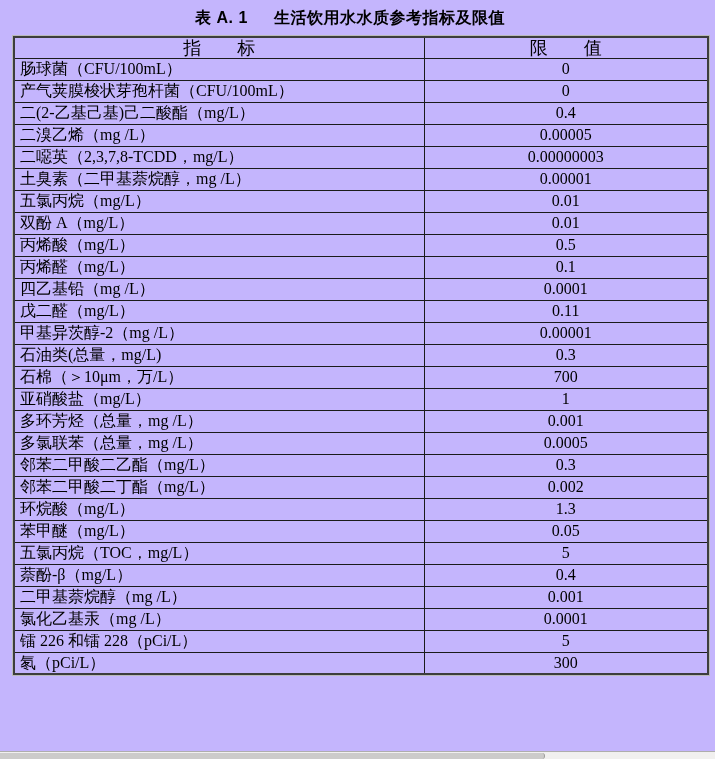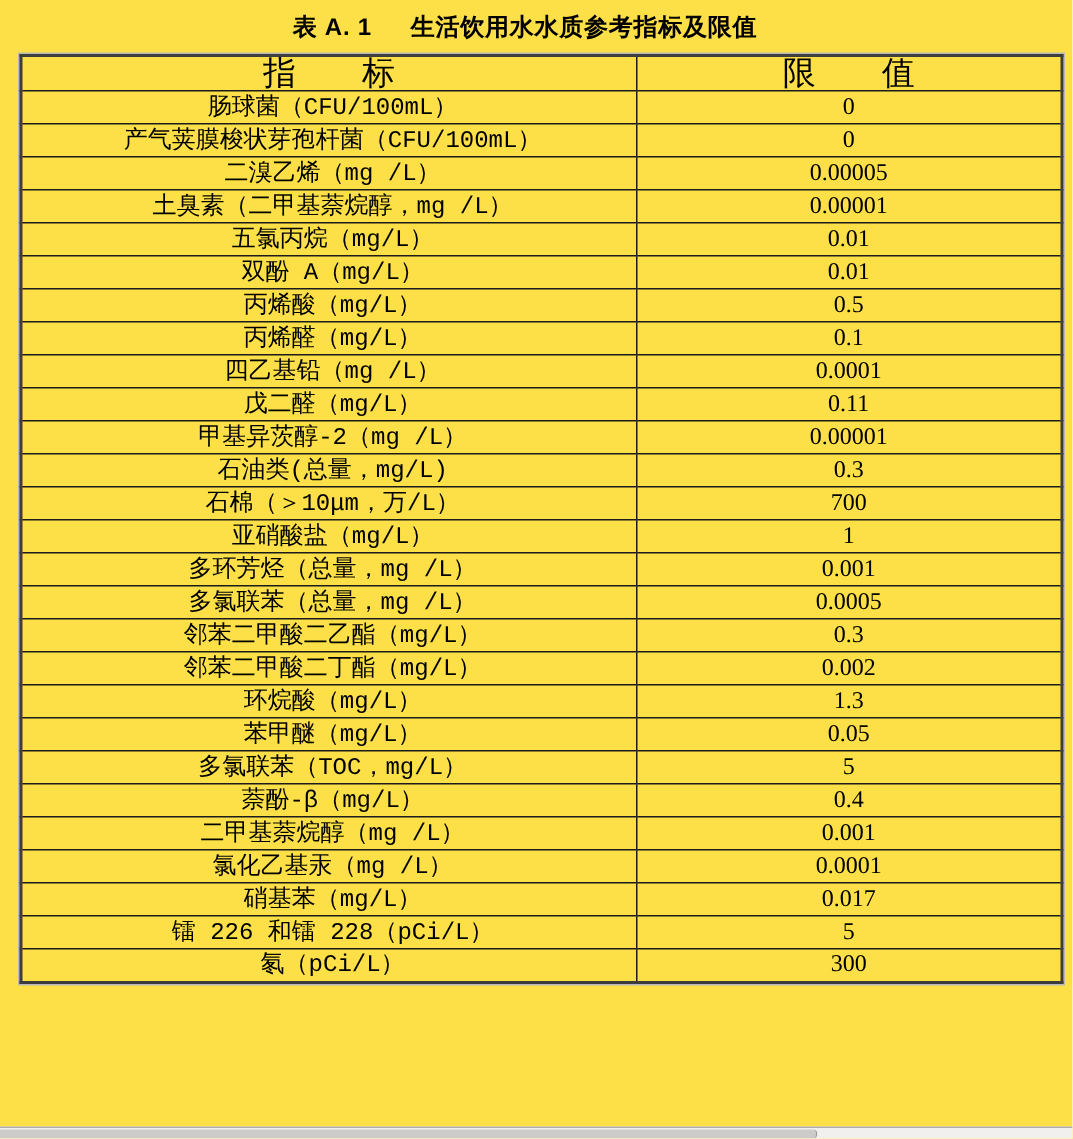--- a/index.html
+++ b/index.html
@@ -6,21 +6,21 @@
   html, body {
     width: 715px; height: 759px;
     background: #ffffff;
     overflow: hidden;
     font-family: "Liberation Serif", "DejaVu Serif", serif;
     color: #000000;
   }
   .page {
     position: relative;
     width: 715px; height: 759px;
-    background: #fde047;
+    background: #c4b5fd;
   }
   .doc-title {
     position: absolute;
     top: 8px; left: 0; width: 700px;
     text-align: center;
     font-family: "Liberation Sans", "DejaVu Sans", sans-serif;
     font-weight: bold;
     font-size: 16px;
     letter-spacing: 0.5px;
     white-space: nowrap;
@@ -34,33 +34,33 @@
     table-layout: fixed;
     font-size: 16px;
   }
   table.limits, table.limits th, table.limits td {
     border: 1px solid #1b1b1b;
   }
   table.limits { border: 2px solid #3d3d3d; box-shadow: 0 0 0 1px #b9b9b9; }
   table.limits th {
     height: 21px;
     font-weight: normal;
-    font-size: 22px;
+    font-size: 18px;
     text-align: center;
     line-height: 1;
     vertical-align: middle;
   }
   table.limits td {
     height: 22px;
     line-height: 1;
     vertical-align: middle;
     white-space: nowrap;
     overflow: hidden;
   }
-  td.indicator { padding-left: 5px; text-align: center; font-family: Liberation Mono, monospace; }
+  td.indicator { padding-left: 5px; text-align: left; }
   td.limit, col.c2 + * {}
   td.limit { text-align: center; }
   col.c1 { width: 410px; }
   col.c2 { width: 284px; }
   .hscrollbar {
     position: absolute;
     left: 0; bottom: 0;
     width: 715px; height: 8px;
     background: #f1f0ef;
     border-top: 1px solid #aeadac;
@@ -97,24 +97,32 @@
     <tbody>
         <tr>
           <td class="indicator">肠球菌（CFU/100mL）</td>
           <td class="limit">0</td>
         </tr>
         <tr>
           <td class="indicator">产气荚膜梭状芽孢杆菌（CFU/100mL）</td>
           <td class="limit">0</td>
         </tr>
         <tr>
+          <td class="indicator">二(2-乙基己基)己二酸酯（mg/L）</td>
+          <td class="limit">0.4</td>
+        </tr>
+        <tr>
           <td class="indicator">二溴乙烯（mg /L）</td>
           <td class="limit">0.00005</td>
         </tr>
         <tr>
+          <td class="indicator">二噁英（2,3,7,8-TCDD，mg/L）</td>
+          <td class="limit">0.00000003</td>
+        </tr>
+        <tr>
           <td class="indicator">土臭素（二甲基萘烷醇，mg /L）</td>
           <td class="limit">0.00001</td>
         </tr>
         <tr>
           <td class="indicator">五氯丙烷（mg/L）</td>
           <td class="limit">0.01</td>
         </tr>
         <tr>
           <td class="indicator">双酚 A（mg/L）</td>
           <td class="limit">0.01</td>
@@ -169,38 +177,34 @@
         </tr>
         <tr>
           <td class="indicator">环烷酸（mg/L）</td>
           <td class="limit">1.3</td>
         </tr>
         <tr>
           <td class="indicator">苯甲醚（mg/L）</td>
           <td class="limit">0.05</td>
         </tr>
         <tr>
-          <td class="indicator">多氯联苯（TOC，mg/L）</td>
+          <td class="indicator">五氯丙烷（TOC，mg/L）</td>
           <td class="limit">5</td>
         </tr>
         <tr>
           <td class="indicator">萘酚-β（mg/L）</td>
           <td class="limit">0.4</td>
         </tr>
         <tr>
           <td class="indicator">二甲基萘烷醇（mg /L）</td>
           <td class="limit">0.001</td>
         </tr>
         <tr>
           <td class="indicator">氯化乙基汞（mg /L）</td>
           <td class="limit">0.0001</td>
-        </tr>
-        <tr>
-          <td class="indicator">硝基苯（mg/L）</td>
-          <td class="limit">0.017</td>
         </tr>
         <tr>
           <td class="indicator">镭 226 和镭 228（pCi/L）</td>
           <td class="limit">5</td>
         </tr>
         <tr>
           <td class="indicator">氡（pCi/L）</td>
           <td class="limit">300</td>
         </tr>
       </tbody>

